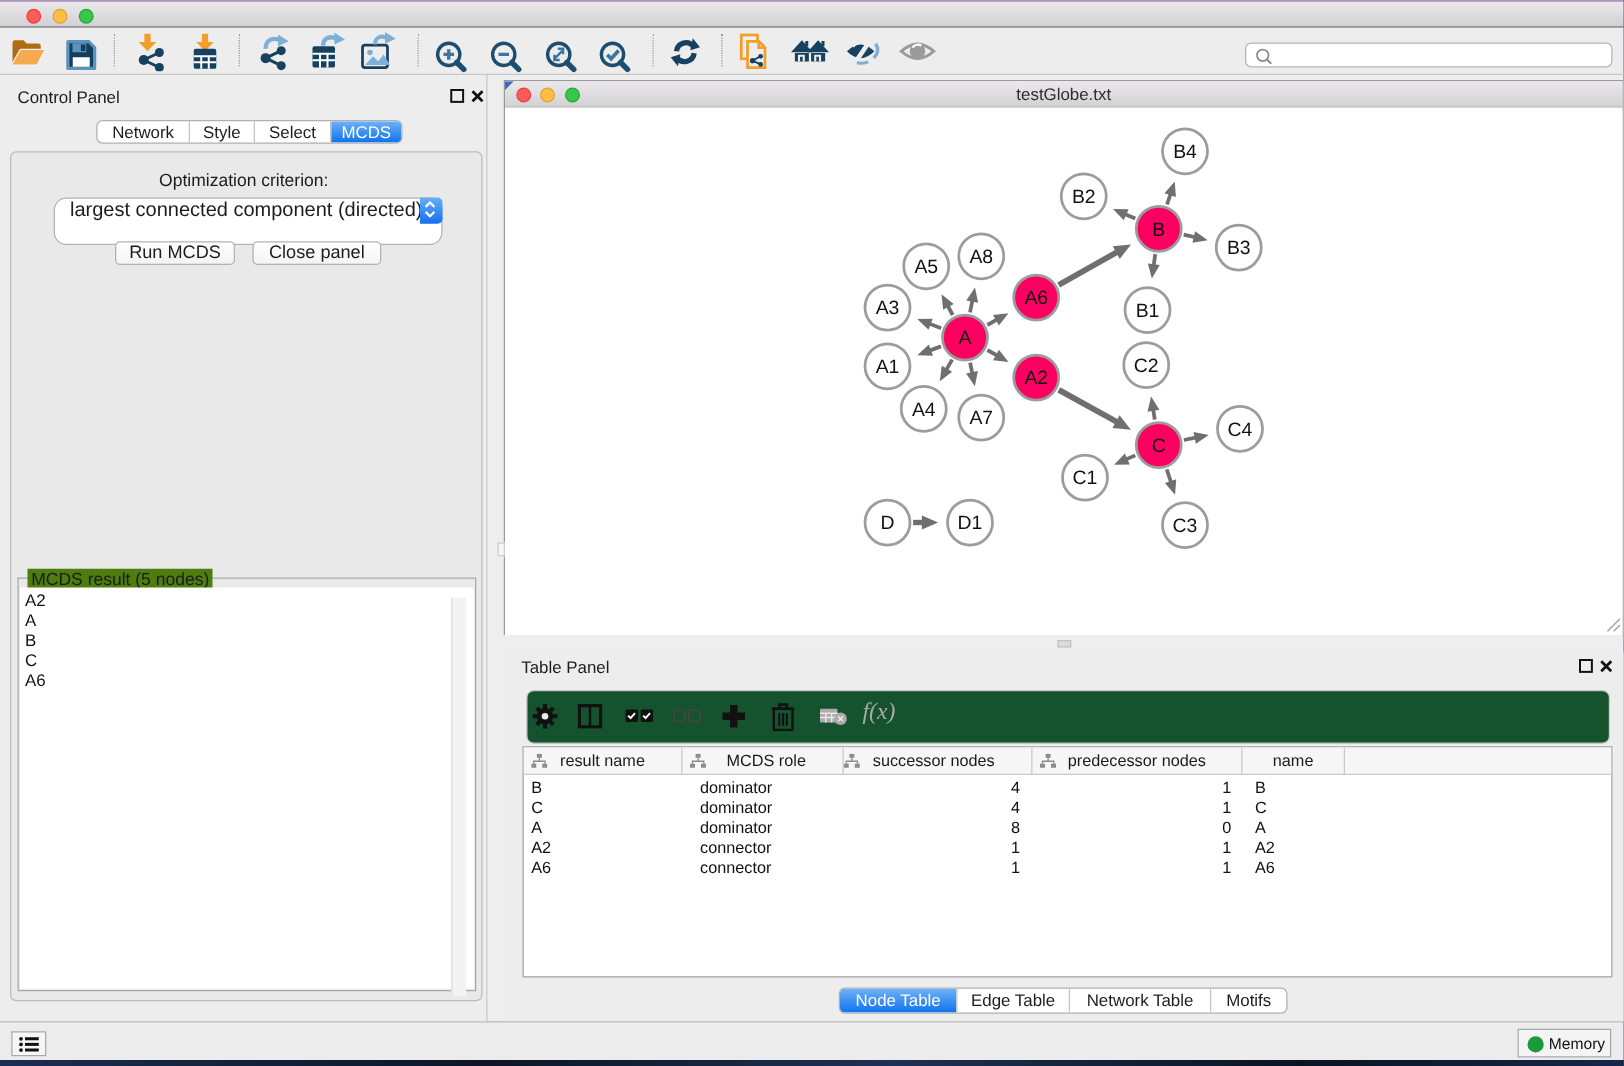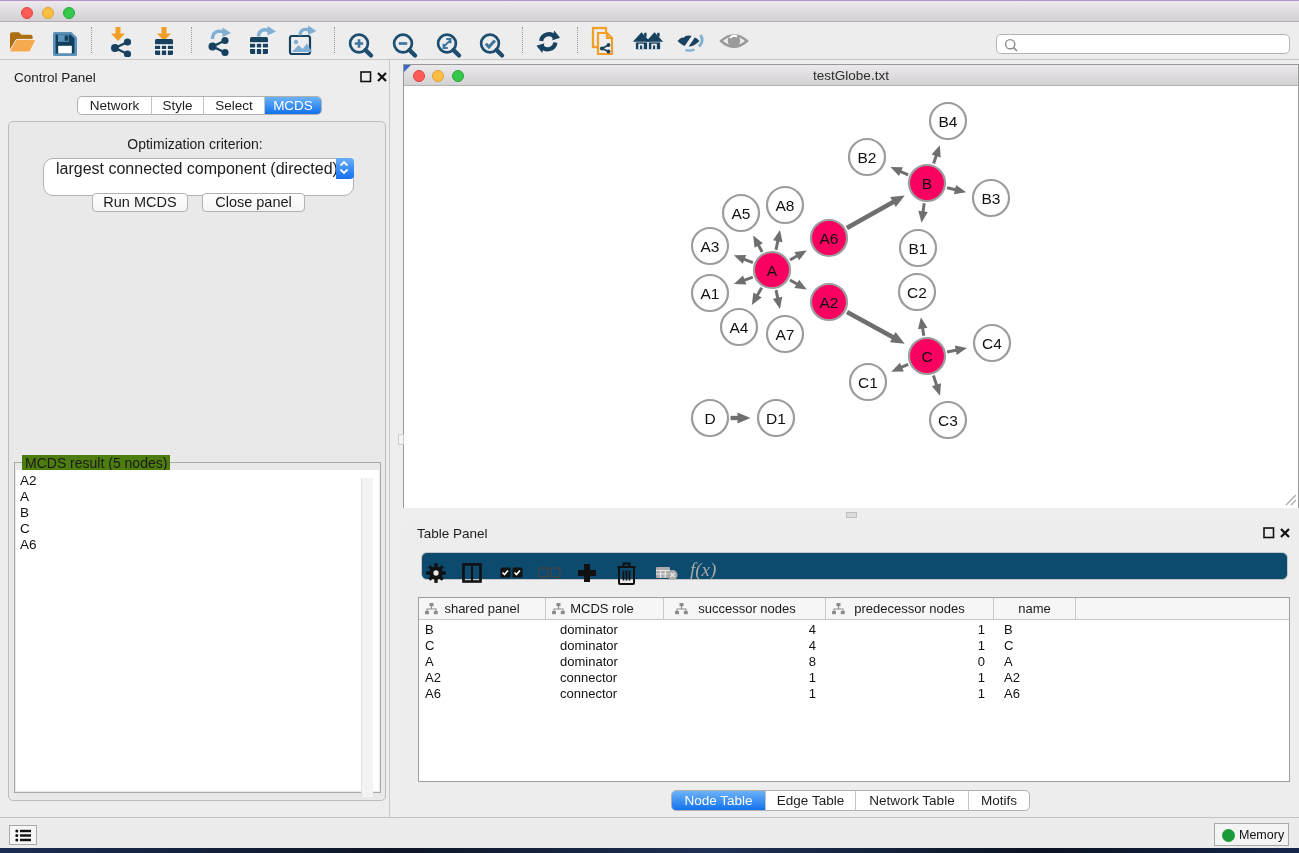--- a/index.html
+++ b/index.html
@@ -43,21 +43,21 @@
 #netbar{position:absolute;left:0;top:0;width:894px;height:21px;background:linear-gradient(#ebe9eb,#d3d1d3);border-bottom:1px solid #b2b2b2;}
 #netbar .t1{left:9px;background:#fc5b57;border:1px solid #e2443f;}
 #netbar .t2{left:28px;background:#fdbe41;border:1px solid #e0a135;}
 #netbar .t3{left:48px;background:#35c84b;border:1px solid #2aa637;}
 #netbar .ttl{position:absolute;left:0;right:0;top:3px;text-align:center;font-size:13.5px;color:#2e2e2e;}
 #netbar .tl{top:4.5px;}
 #netcanvas{position:absolute;left:0;top:22px;width:894px;height:421px;background:#fff;}
 
 #tablepanel{left:403px;top:522px;width:896px;height:295px;background:#ededed;}
 #tablepanel .hdr{position:absolute;left:14px;top:4px;font-size:13.5px;color:#1d1d1d;}
-#ttool{position:absolute;left:18px;top:30px;width:867px;height:28px;background:#0c4a6e;border:1px solid #c6c6c6;border-radius:6px;}
+#ttool{position:absolute;left:18px;top:30px;width:867px;height:43px;background:#14532d;border:1px solid #c6c6c6;border-radius:6px;}
 #tbl{position:absolute;left:15px;top:75px;width:872px;height:185px;background:#fff;border:1px solid #9f9f9f;}
 #tblhead{position:absolute;left:0;top:0;width:870px;height:22px;background:#f6f6f6;border-bottom:1px solid #c9c9c9;}
 .th{position:absolute;top:0;height:22px;border-right:1px solid #c9c9c9;font-size:13px;color:#1a1a1a;text-align:center;line-height:22px;}
 .hicon{position:absolute;left:6px;top:5px;width:13px;height:12px;}
 .tr{position:absolute;left:0;width:870px;height:16px;font-size:13px;color:#111;}
 .td{position:absolute;top:0;height:16px;line-height:16px;}
 #tbltabs{left:268px;top:268px;}
 
 #statusbar{left:0;top:817px;width:1299px;height:31px;background:#ececec;border-top:1px solid #c3c3c3;}
 #listbtn{position:absolute;left:9px;top:7px;width:28px;height:20px;background:#f6f6f6;border:1px solid #a9a9a9;}
@@ -365,22 +365,22 @@
     <svg style="position:absolute;left:233px;top:13px" width="24" height="15" viewBox="0 0 24 15">
         <rect x="1" y="1" width="14" height="11" rx="1" fill="#ababab"></rect>
         <path d="M1 4.5 h14 M1 8 h14 M5.6 4.5 V12 M10.3 4.5 V12" stroke="#e9e9e9" stroke-width="1.2"></path>
         <circle cx="17.5" cy="9" r="5" fill="#ababab"></circle>
         <path d="M15.5 7 l4 4 m0-4 l-4 4" stroke="#e9e9e9" stroke-width="1.4"></path>
       </svg>
     <div style="position:absolute;left:268px;top:6px;font-family:'Liberation Serif',serif;font-style:italic;font-size:19px;color:#a9a9a9;">f(x)</div>
   </div>
   <div id="tbl">
     <div id="tblhead">
-      <div class="th" style="left:0;width:127px">shared panel</div>
-      <div class="th" style="left:122px;width:123px">MCDS role</div>
+      <div class="th" style="left:0;width:127px">result name</div>
+      <div class="th" style="left:133px;width:123px">MCDS role</div>
       <div class="th" style="left:250px;width:157px">successor nodes</div>
       <div class="th" style="left:407px;width:168px">predecessor nodes</div>
       <div class="th" style="left:575px;width:82px;border-right:1px solid #c9c9c9">name</div>
       <svg class="hicon" style="left:6px" viewBox="0 0 13 12">
           <g fill="#8c8c8c">
             <rect x="4.5" y="0" width="4" height="3.2"></rect>
             <rect x="0" y="8" width="4" height="3.2"></rect>
             <rect x="8.8" y="8" width="4" height="3.2"></rect>
             <path d="M6.5 3 V6 M2 8 V6 H11 V8" stroke="#8c8c8c" fill="none" stroke-width="1.1"></path>
           </g>

